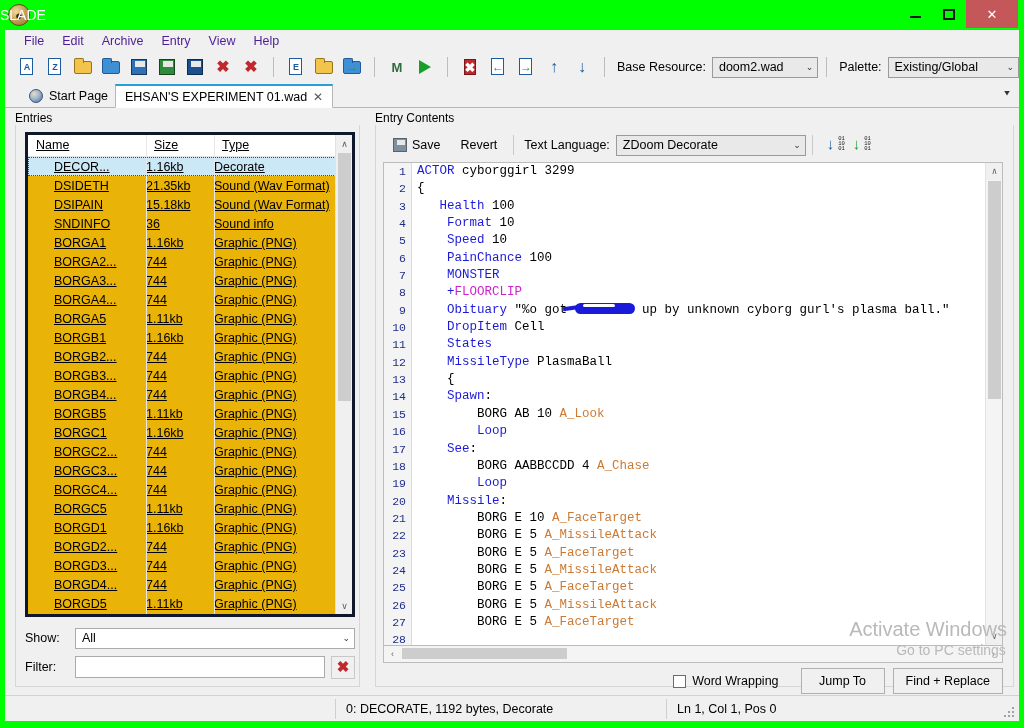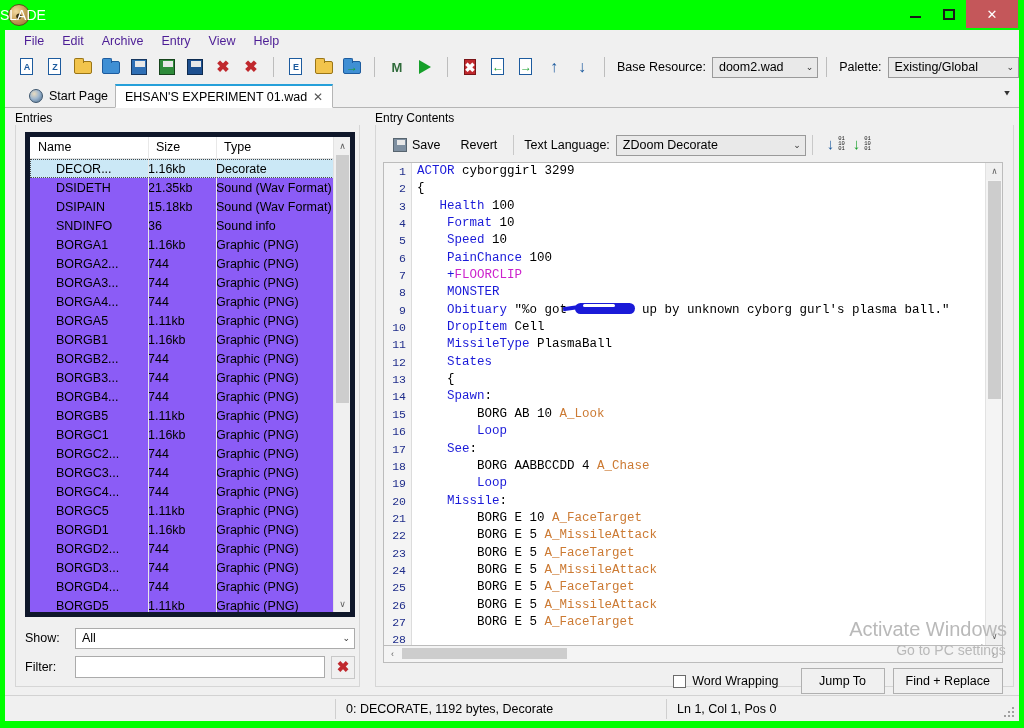--- a/index.html
+++ b/index.html
@@ -173,21 +173,21 @@
     border: 1px solid #d6d6d6; border-top: none;
   }
   .group-box::before {
     content: ""; position: absolute; left: 0; top: 0; width: 100%; height: 0;
   }
 
   
   #entries-panel { left: 10px; top: 4px; width: 345px; height: 575px; }
   .listview {
     position: absolute; left: 10px; top: 20px; width: 330px; height: 485px;
-    background: #8b5cf6; border: 5px solid #0f172a; overflow: hidden;
+    background: #eab308; border: 3px solid #0f172a; overflow: hidden; text-decoration: underline;
   }
   .lv-head {
     display: flex; height: 22px; background: #ffffff; border-bottom: 1px solid #e2e2e2;
     font-size: 12.5px; color: #000;
   }
   .lv-head div { padding: 3px 0 0 8px; }
   .lv-body { position: relative; }
   .lv-row {
     display: flex; height: 19px; align-items: center;
     font-size: 12.5px; color: #000;
@@ -706,26 +706,26 @@
             <div class="gutter-num">27</div>
             <div class="gutter-num">28</div>
           </div>
         <div class="code" id="code-area">
             <div class="code-line"><span class="kw">ACTOR</span><span class="plain"> cyborggirl 3299</span></div>
             <div class="code-line"><span class="plain">{</span></div>
             <div class="code-line"><span class="plain">   </span><span class="kw">Health</span><span class="plain"> 100</span></div>
             <div class="code-line"><span class="plain">    </span><span class="kw">Format</span><span class="plain"> 10</span></div>
             <div class="code-line"><span class="plain">    </span><span class="kw">Speed</span><span class="plain"> 10</span></div>
             <div class="code-line"><span class="plain">    </span><span class="kw">PainChance</span><span class="plain"> 100</span></div>
+            <div class="code-line"><span class="plain">    </span><span class="kw">MONSTER</span></div>
             <div class="code-line"><span class="plain">    </span><span class="kw">+</span><span class="flag">FLOORCLIP</span></div>
-            <div class="code-line"><span class="plain">    </span><span class="kw">MONSTER</span></div>
             <div class="code-line"><span class="plain">    </span><span class="kw">Obituary</span><span class="plain"> "%o got </span><span class="redact"></span><span class="plain"> up by unknown cyborg gurl's plasma ball."</span></div>
             <div class="code-line"><span class="plain">    </span><span class="kw">DropItem</span><span class="plain"> Cell</span></div>
+            <div class="code-line"><span class="plain">    </span><span class="kw">States</span></div>
             <div class="code-line"><span class="plain">    </span><span class="kw">MissileType</span><span class="plain"> PlasmaBall</span></div>
-            <div class="code-line"><span class="plain">    </span><span class="kw">States</span></div>
             <div class="code-line"><span class="plain">    {</span></div>
             <div class="code-line"><span class="plain">    </span><span class="kw">Spawn</span><span class="plain">:</span></div>
             <div class="code-line"><span class="plain">        BORG AB 10 </span><span class="fn">A_Look</span></div>
             <div class="code-line"><span class="plain">        </span><span class="kw">Loop</span></div>
             <div class="code-line"><span class="plain">    </span><span class="kw">See</span><span class="plain">:</span></div>
             <div class="code-line"><span class="plain">        BORG AABBCCDD 4 </span><span class="fn">A_Chase</span></div>
             <div class="code-line"><span class="plain">        </span><span class="kw">Loop</span></div>
             <div class="code-line"><span class="plain">    </span><span class="kw">Missile</span><span class="plain">:</span></div>
             <div class="code-line"><span class="plain">        BORG E 10 </span><span class="fn">A_FaceTarget</span></div>
             <div class="code-line"><span class="plain">        BORG E 5 </span><span class="fn">A_MissileAttack</span></div>

